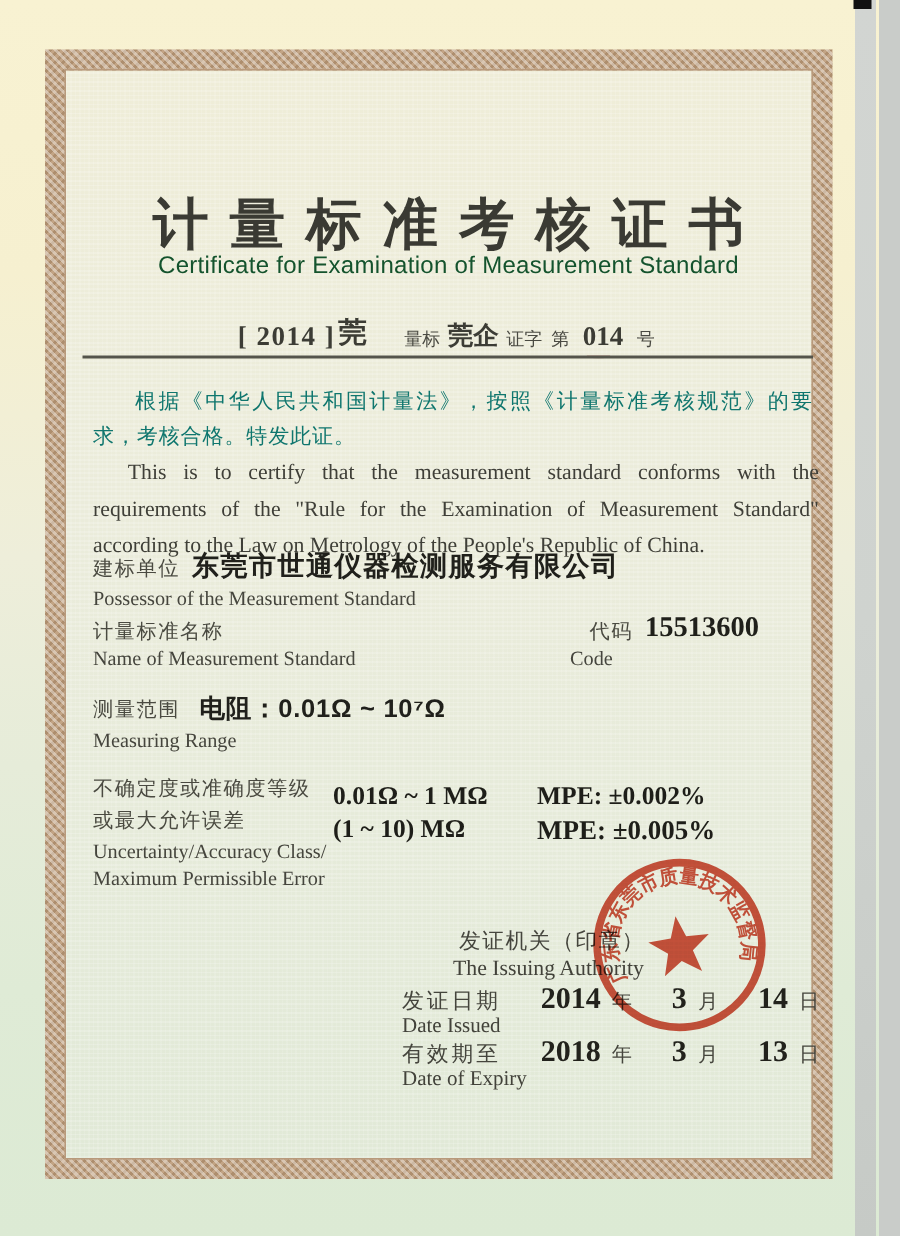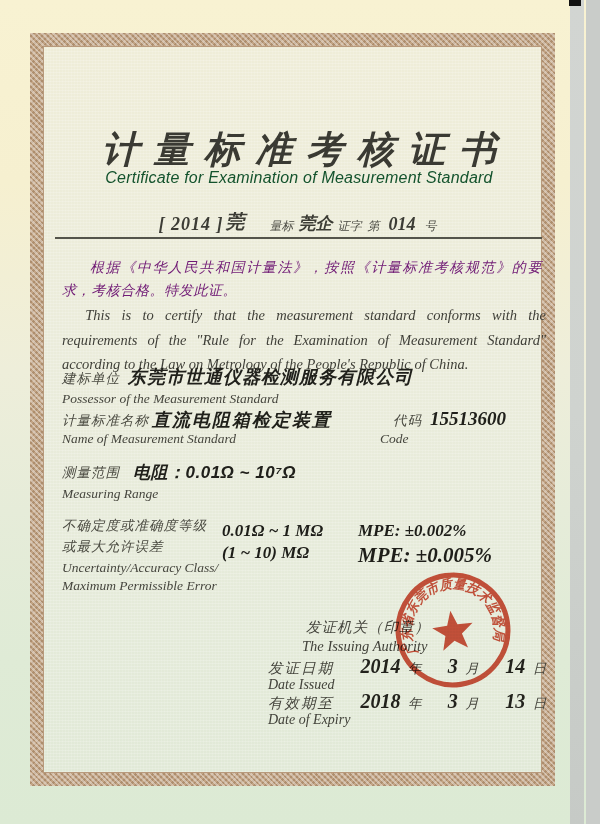--- a/index.html
+++ b/index.html
@@ -6,21 +6,20 @@
   html,body { width: 600px; height: 824px; }
   body {
     font-family: "Liberation Sans", sans-serif;
     position: relative;
     background: #c9ccc9;
     overflow: hidden;
   }
   .page {
     position: absolute; left: 0; top: 0; width: 584px; height: 824px;
     background: #d4d7d4;
-    font-style: italic;
   }
   
   .paper {
     position: absolute; left: 0; top: 0; width: 586px; height: 824px;
     background: linear-gradient(180deg,
       #f8f2d2 0%, #f6f0d0 22%, #eeeeda 45%, #e6ecd9 62%, #dfebd6 80%, #dcead4 100%);
   }
   .scan-strip {
     position: absolute; right: 0; top: 0; width: 14px; height: 824px;
     background: linear-gradient(180deg, #d2d5d2 0%, #cfd3cf 50%, #c6cac6 100%);
@@ -80,21 +79,21 @@
                      border-bottom: 2px solid #8a3b30; border-radius: 50%; }
 
   .rule {
     left: 55px; top: 237px; width: 487px; height: 0;
     border-top: 2px solid #54544b;
   }
 
   
   .para-cn {
     left: 62px; top: 256px; width: 480px;
-    font-size: 14px; line-height: 23px; color: #701a75;
+    font-size: 14px; line-height: 23px; color: #0f766e;
     text-indent: 2em; letter-spacing: 0.6px; text-align: justify;
   }
   .para-en {
     left: 62px; top: 303px; width: 484px;
     font-family: "Liberation Serif", serif;
     font-size: 14.5px; line-height: 24.5px; color: #3f3f38;
     text-indent: 1.6em; text-align: justify;
   }
 
   .lbl-cn { font-size: 13.5px; color: #4a4a41; letter-spacing: 1px; }
@@ -116,21 +115,21 @@
   .range-value { left: 133px; top: 461px; font-size: 17px; letter-spacing: 0.5px; }
   .range-en    { left: 62px; top: 486px; }
 
   .unc-label1 { left: 62px; top: 517px; }
   .unc-label2 { left: 62px; top: 538px; }
   .unc-en1    { left: 62px; top: 560px; }
   .unc-en2    { left: 62px; top: 578px; }
   .unc-r1     { left: 222px; top: 521px; font-size: 17px; }
   .unc-r2     { left: 222px; top: 543px; font-size: 17px; }
   .unc-m1     { left: 358px; top: 521px; font-size: 17px; }
-  .unc-m2     { left: 358px; top: 543px; font-size: 21px; }
+  .unc-m2     { left: 358px; top: 543px; font-size: 18px; }
   .unc-val    { font-family: "Liberation Serif", serif; font-weight: bold; color: #1e1e19; }
 
   .issuing-cn { left: 306px; top: 618px; font-size: 14.5px; letter-spacing: 1px; color: #45453d; }
   .issuing-en { left: 302px; top: 638px; font-family: "Liberation Serif", serif; font-size: 14.5px; color: #42423a; }
 
   .date-line { white-space: nowrap; color: #45453d; }
   .date-line .dl { font-size: 14.5px; letter-spacing: 2px; }
   .date-line .dnum { font-family: "Liberation Serif", serif; font-weight: bold; font-size: 20px; color: #22221c; margin-left: 22px; }
   .date-line .dunit { font-size: 13.5px; margin-left: 3px; }
   .issued-line { left: 268px; top: 655px; }
@@ -177,21 +176,20 @@
   <div class="abs rule"></div>
 
   <div class="abs para-cn">根据《中华人民共和国计量法》，按照《计量标准考核规范》的要求，考核合格。特发此证。</div>
   <div class="abs para-en">This is to certify that the measurement standard conforms with the  requirements of  the "Rule for the Examination of Measurement  Standard" according to the Law on Metrology of the People's Republic of China.</div>
 
   <div class="abs lbl-cn possessor-label">建标单位</div>
   <div class="abs val-bold possessor-value">东莞市世通仪器检测服务有限公司</div>
   <div class="abs lbl-en possessor-en">Possessor of the Measurement Standard</div>
 
   <div class="abs lbl-cn name-label">计量标准名称</div>
-  <div class="abs val-bold name-value">直流电阻箱检定装置</div>
   <div class="abs lbl-en name-en">Name of Measurement Standard</div>
 
   <div class="abs lbl-cn code-label">代码</div>
   <div class="abs val-bold code-value">15513600</div>
   <div class="abs lbl-en code-en">Code</div>
 
   <div class="abs lbl-cn range-label">测量范围</div>
   <div class="abs val-bold range-value">电阻：0.01Ω ~ 10⁷Ω</div>
   <div class="abs lbl-en range-en">Measuring Range</div>
 

